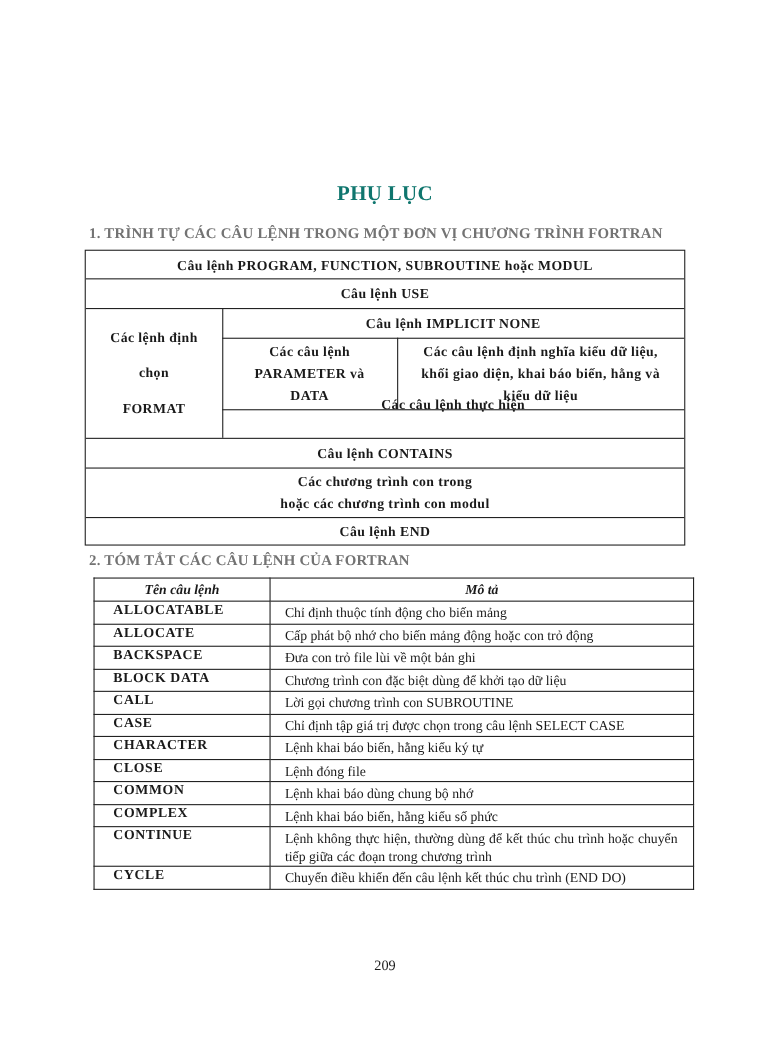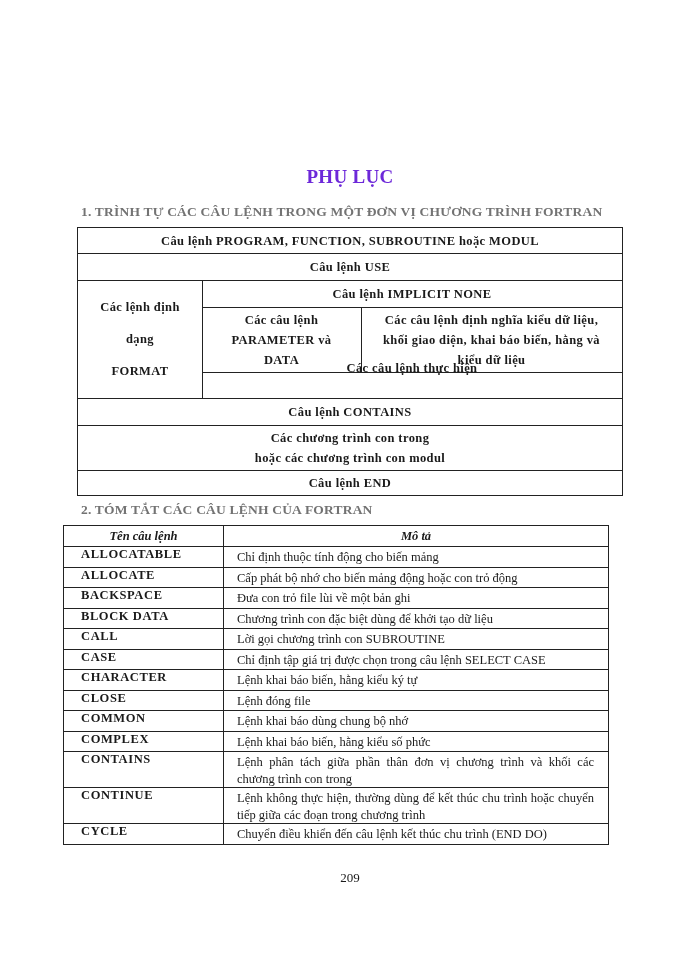--- a/index.html
+++ b/index.html
@@ -1,35 +1,35 @@
 <!DOCTYPE html>
 <html><head>
 <meta charset="utf-8">
 <style>
   html, body { margin: 0; padding: 0; background: #ffffff; }
   body { width: 700px; height: 960px; position: relative; overflow: hidden;
          font-family: "Liberation Serif", "DejaVu Serif", serif; color: #1a1a1a; }
   .page-title { position: absolute; top: 166px; left: 0; width: 700px; text-align: center;
-                font-size: 19px; font-weight: bold; color: #6d28d9; letter-spacing: 0.3px; }
+                font-size: 19px; font-weight: bold; color: #0f766e; letter-spacing: 0.3px; }
   .section-heading { position: absolute; left: 81px; font-size: 13.5px; font-weight: bold;
                      color: #737373; letter-spacing: 0.2px; }
   #sec1 { top: 204px; }
   #sec2 { top: 502px; }
 
   
   .t1 { position: absolute; left: 77px; top: 227px; width: 546px; height: 269px;
         border: 1.3px solid #222; box-sizing: border-box; }
   .t1 .cell { position: absolute; box-sizing: border-box; display: flex; align-items: center;
               justify-content: center; text-align: center; font-weight: bold; font-size: 12.5px;
               line-height: 20px; letter-spacing: 0.4px; }
   .t1 .hline { position: absolute; height: 0; border-top: 1.3px solid #222; }
   .t1 .vline { position: absolute; width: 0; border-left: 1.3px solid #222; }
 
   
-  .t2 { position: absolute; left: 63px; top: 525px; width: 546px; border-collapse: collapse;
+  .t2 { position: absolute; left: 85px; top: 525px; width: 546px; border-collapse: collapse;
         font-size: 12.5px; }
   .t2 th, .t2 td { border: 1.3px solid #222; padding: 0; box-sizing: border-box; }
   .t2 th { font-style: italic; font-weight: bold; height: 21px; text-align: center; font-size: 12.5px; }
   .t2 td.name { width: 160px; font-weight: bold; padding-left: 17px; letter-spacing: 0.6px;
                 vertical-align: top; padding-top: 0; }
   .t2 td.desc { padding-left: 13px; padding-right: 14px; line-height: 16.5px; vertical-align: top;
                 padding-top: 2px; text-align: justify; }
   .t2 tr.single td { height: 20.5px; }
   .t2 tr.double td { height: 35.5px; }
 
@@ -46,21 +46,21 @@
 <div class="t1">
 
   <div class="cell" style="left:0;top:0;width:544px;height:25px;">Câu lệnh PROGRAM, FUNCTION, SUBROUTINE hoặc MODUL</div>
   <div class="hline" style="left:0;top:25px;width:544px;"></div>
 
   <div class="cell" style="left:0;top:25px;width:544px;height:27px;">Câu lệnh USE</div>
   <div class="hline" style="left:0;top:52px;width:544px;"></div>
 
   <div class="cell" style="left:0;top:52px;width:124px;height:118px;flex-direction:column;gap:12px;">
     <div>Các lệnh định</div>
-    <div>dạng</div>
+    <div>chọn</div>
     <div>FORMAT</div>
   </div>
   <div class="vline" style="left:124px;top:52px;height:118px;"></div>
 
   <div class="cell" style="left:124px;top:52px;width:420px;height:27px;">Câu lệnh IMPLICIT NONE</div>
   <div class="hline" style="left:124px;top:79px;width:420px;"></div>
 
   <div class="cell" style="left:124px;top:79px;width:159px;height:65px;flex-direction:column;">
     <div>Các câu lệnh</div>
     <div>PARAMETER và</div>
@@ -134,24 +134,20 @@
       </tr>
     <tr class="single">
         <td class="name">COMMON</td>
         <td class="desc">Lệnh khai báo dùng chung bộ nhớ</td>
       </tr>
     <tr class="single">
         <td class="name">COMPLEX</td>
         <td class="desc">Lệnh khai báo biến, hằng kiểu số phức</td>
       </tr>
     <tr class="double">
-        <td class="name">CONTAINS</td>
-        <td class="desc">Lệnh phân tách giữa phần thân đơn vị chương trình và khối các chương trình con trong</td>
-      </tr>
-    <tr class="double">
         <td class="name">CONTINUE</td>
         <td class="desc">Lệnh không thực hiện, thường dùng để kết thúc chu trình hoặc chuyển tiếp giữa các đoạn trong chương trình</td>
       </tr>
     <tr class="single">
         <td class="name">CYCLE</td>
         <td class="desc">Chuyển điều khiển đến câu lệnh kết thúc chu trình (END DO)</td>
       </tr>
   </tbody>
 </table>
 

